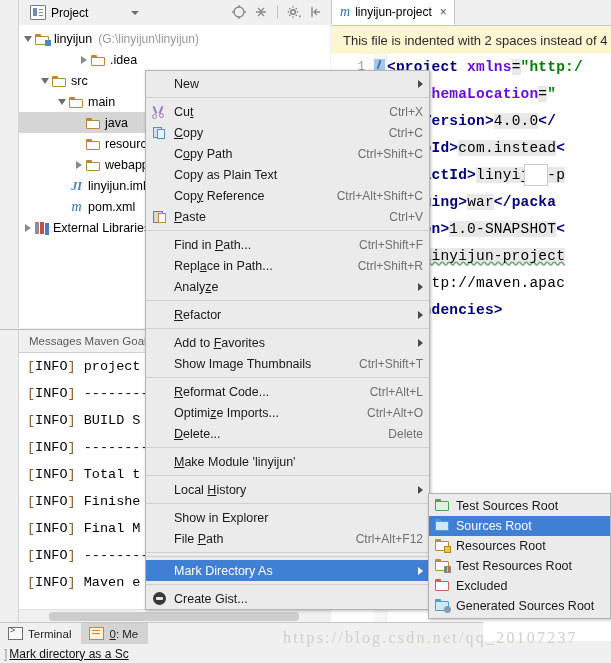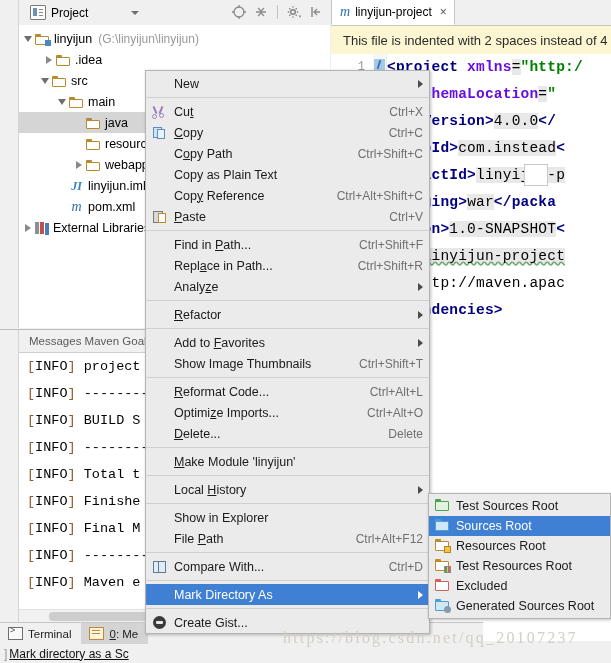--- a/index.html
+++ b/index.html
@@ -752,21 +752,21 @@
         <div class="trow" style="padding-left: 2px;">
           <span class="twist open">
             <i></i>
           </span>
           <span class="f-folder module">
             <span class="badge-sq"></span>
           </span>
           <span class="tlabel bold">linyijun</span>
           <span class="tpath">(G:\linyijun\linyijun)</span>
         </div>
-        <div class="trow" style="padding-left: 23px;">
+        <div class="trow" style="padding-left: 34px; margin-left: 24px;">
           <span class="twist closed">
             <i></i>
           </span>
           <span class="f-folder"></span>
           <span class="tlabel">.idea</span>
         </div>
         <div class="trow" style="padding-left: 19px;">
           <span class="twist open">
             <i></i>
           </span>
@@ -989,25 +989,20 @@
       <div class="mi">
         <span class="mi-ico"></span>
         <span class="mi-text">Show in Explorer</span>
       </div>
       <div class="mi">
         <span class="mi-ico"></span>
         <span class="mi-text">File <u>P</u>ath</span>
         <span class="mi-accel">Ctrl+Alt+F12</span>
       </div>
       <div class="msep"></div>
-      <div class="mi">
-        <span class="mi-ico ic-compare"></span>
-        <span class="mi-text">Compare With...</span>
-        <span class="mi-accel">Ctrl+D</span>
-      </div>
       <div class="msep"></div>
       <div class="mi sel">
         <span class="mi-ico"></span>
         <span class="mi-text">Mark Directory As</span>
         <span class="mi-arrow"></span>
       </div>
       <div class="msep"></div>
       <div class="mi">
         <span class="mi-ico ic-gist"></span>
         <span class="mi-text">Create Gist...</span>

